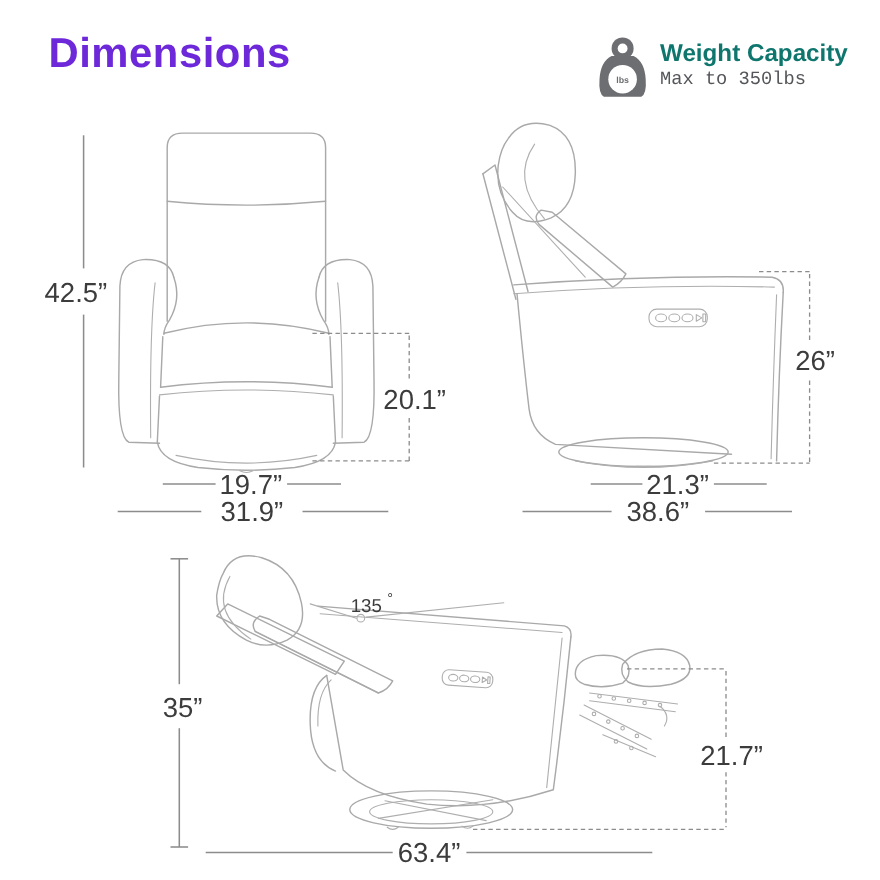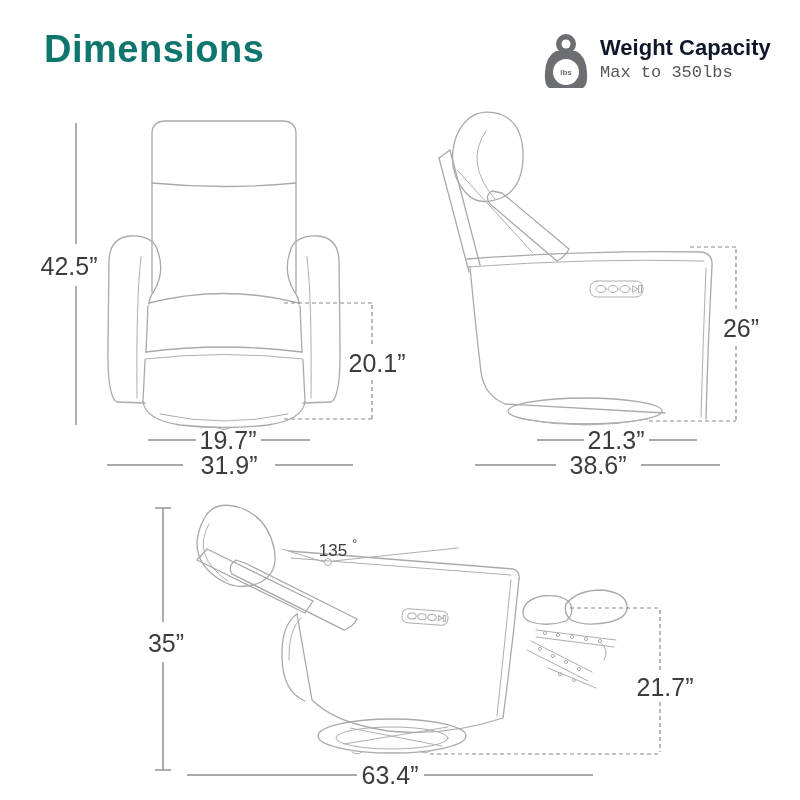--- a/index.html
+++ b/index.html
@@ -4,27 +4,27 @@
 <style>
   html,body{margin:0;padding:0;}
   body{
     width:800px;height:800px;background:#ffffff;position:relative;overflow:hidden;
     font-family:"Liberation Sans",sans-serif;
   }
   .stage{position:absolute;left:0;top:0;width:800px;height:800px;}
   
   .page-title{
     position:absolute;left:44px;top:28px;margin:0;
-    font-size:38px;font-weight:700;letter-spacing:.5px;color:#0f766e;
+    font-size:38px;font-weight:700;letter-spacing:.5px;color:#6d28d9;
   }
   .weight-block{
     position:absolute;left:540px;top:30px;display:flex;align-items:flex-start;gap:10px;
   }
   .weight-text{display:flex;flex-direction:column;}
-  .weight-title{font-size:22px;font-weight:700;color:#0f172a;line-height:1.1;margin-top:6px;}
+  .weight-title{font-size:22px;font-weight:700;color:#0f766e;line-height:1.1;margin-top:6px;}
   .weight-sub{font-size:17px;color:#55565a;margin-top:3px;font-family:Liberation Mono, monospace;}
   
   .art{fill:none;stroke:#a9a9a9;stroke-width:1.3;stroke-linecap:round;stroke-linejoin:round;}
   .art-thin{fill:none;stroke:#aeaeae;stroke-width:1;stroke-linecap:round;stroke-linejoin:round;}
   .dim-line{stroke:#8c8c8c;stroke-width:1.4;fill:none;}
   .dash-line{stroke:#8c8c8c;stroke-width:1.2;fill:none;stroke-dasharray:4 3;}
   .dim-label{font-family:"Liberation Sans",sans-serif;font-size:25px;fill:#3c3c3c;}
   .angle-label{font-family:"Liberation Sans",sans-serif;font-size:17px;fill:#3c3c3c;}
   .deg-label{font-family:"Liberation Sans",sans-serif;font-size:13px;fill:#3c3c3c;}
   .kb-fill{fill:#6d6e71;}

